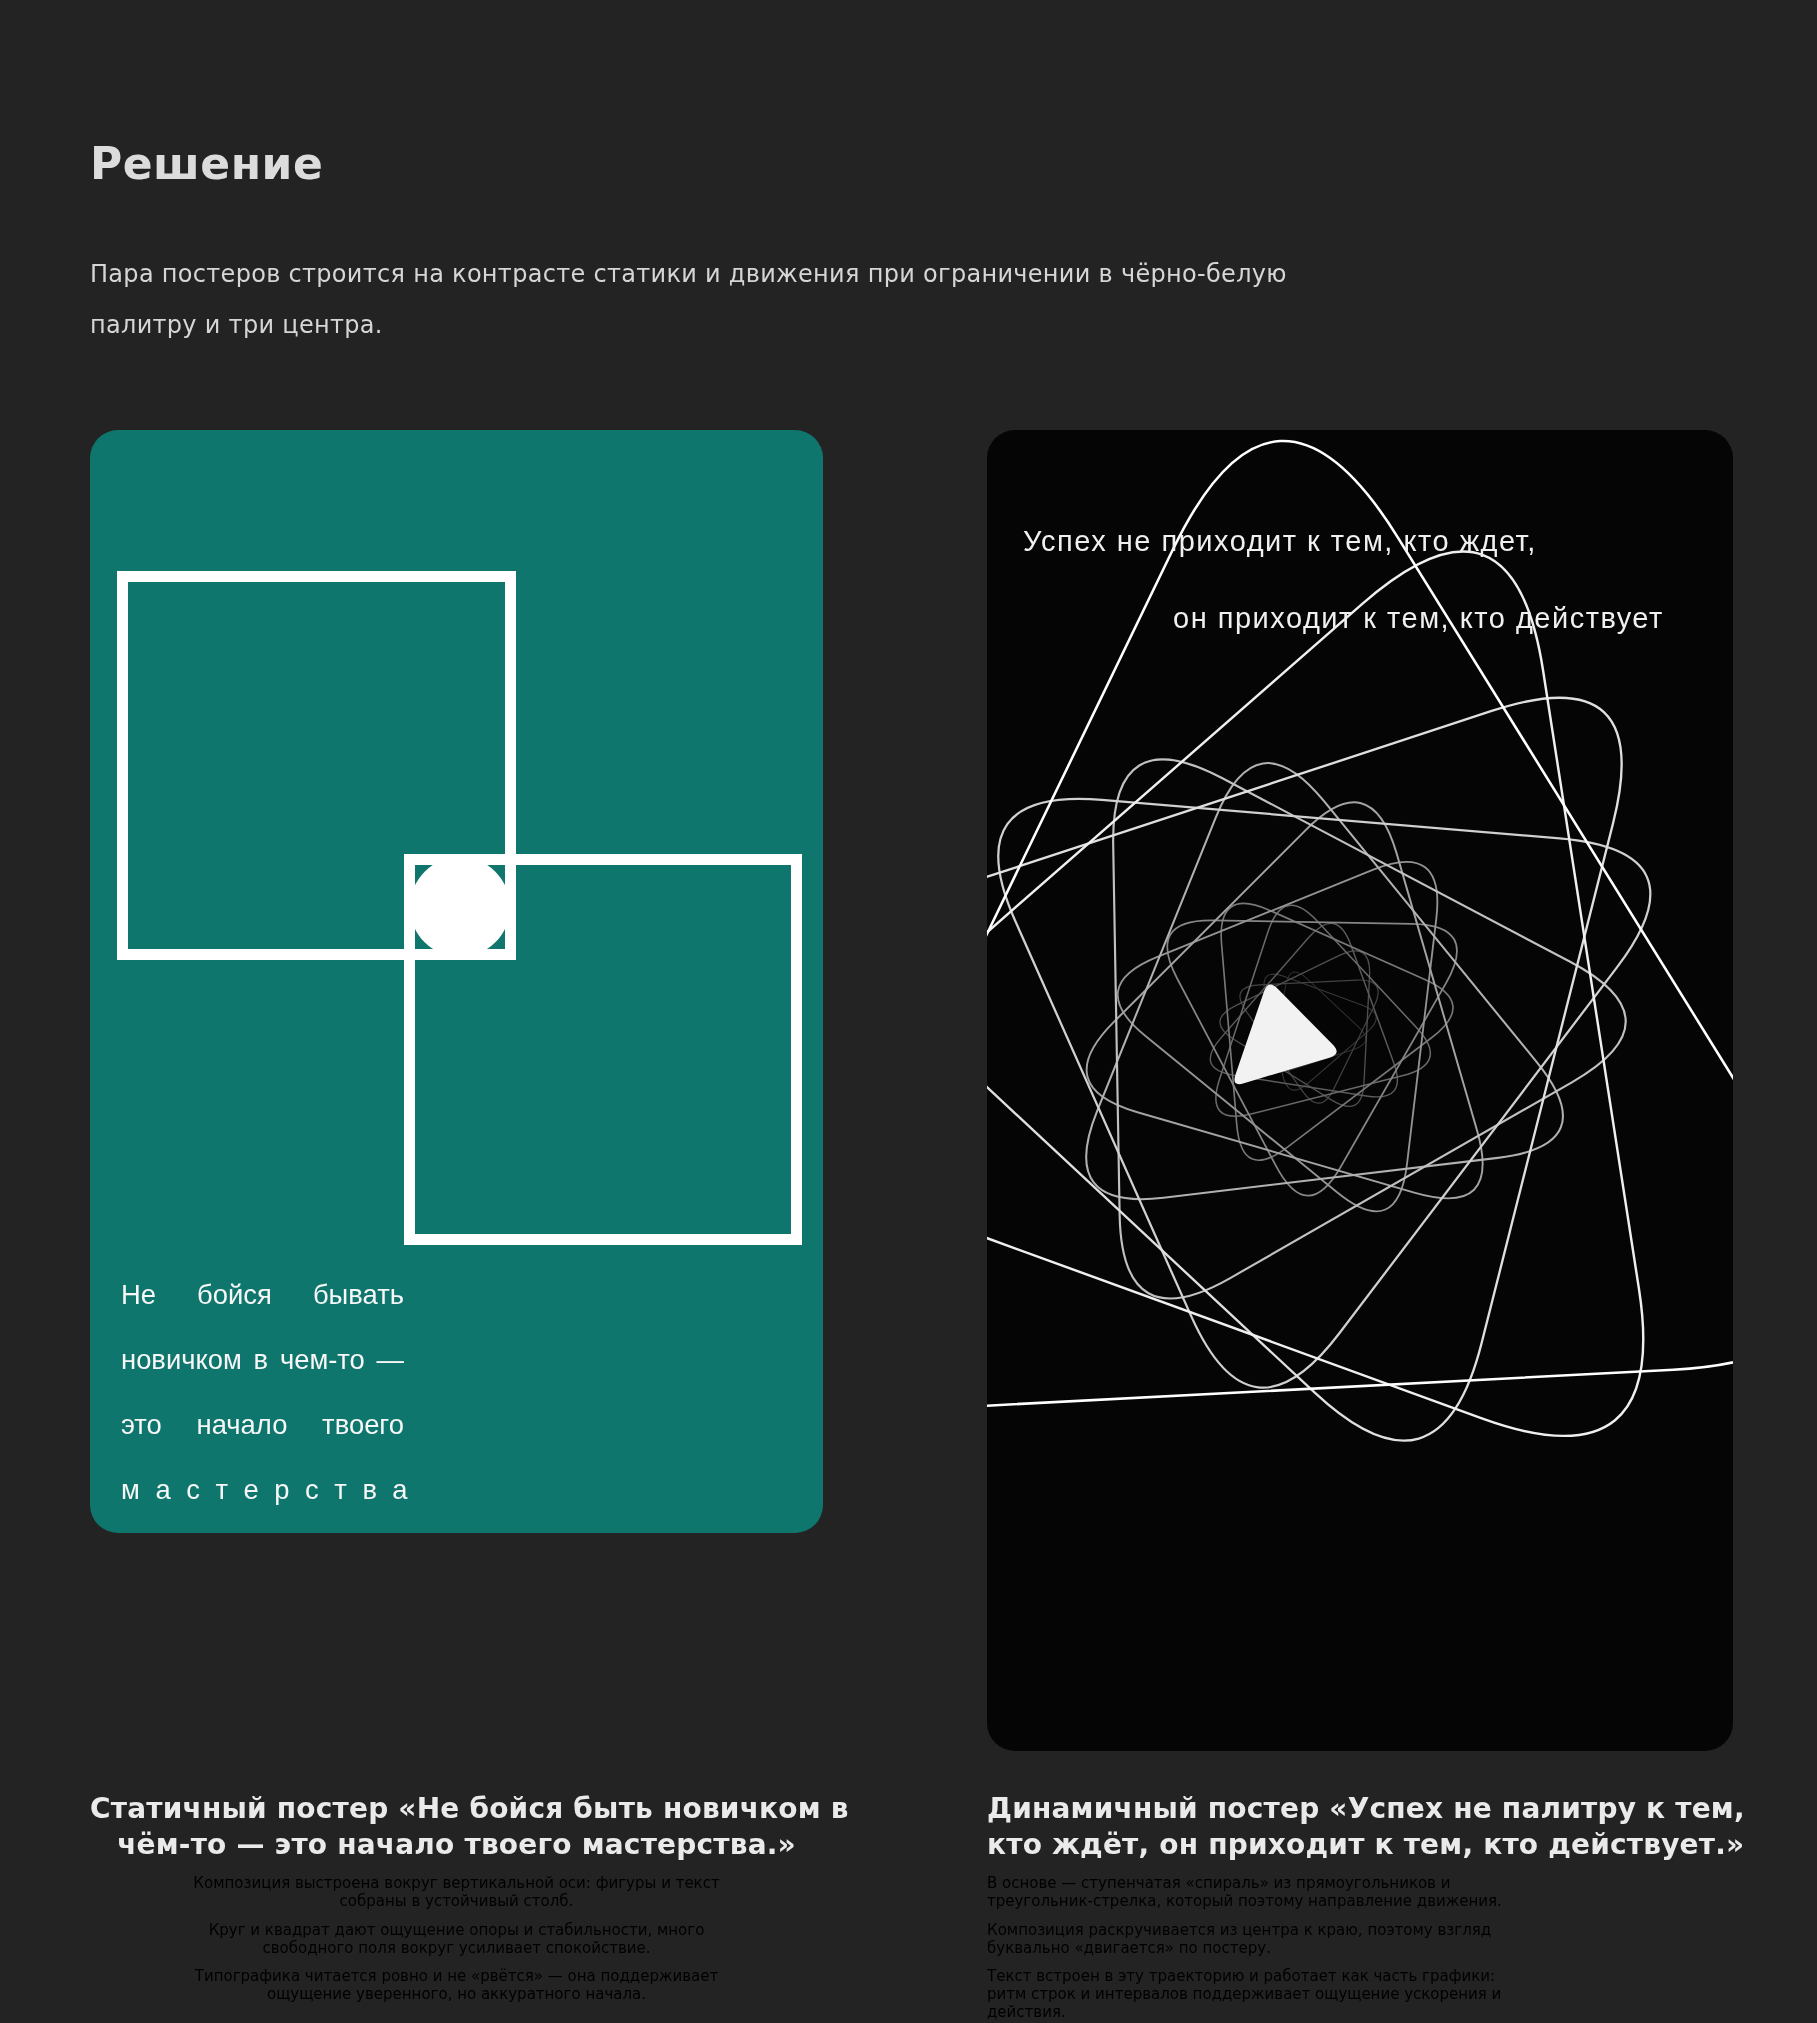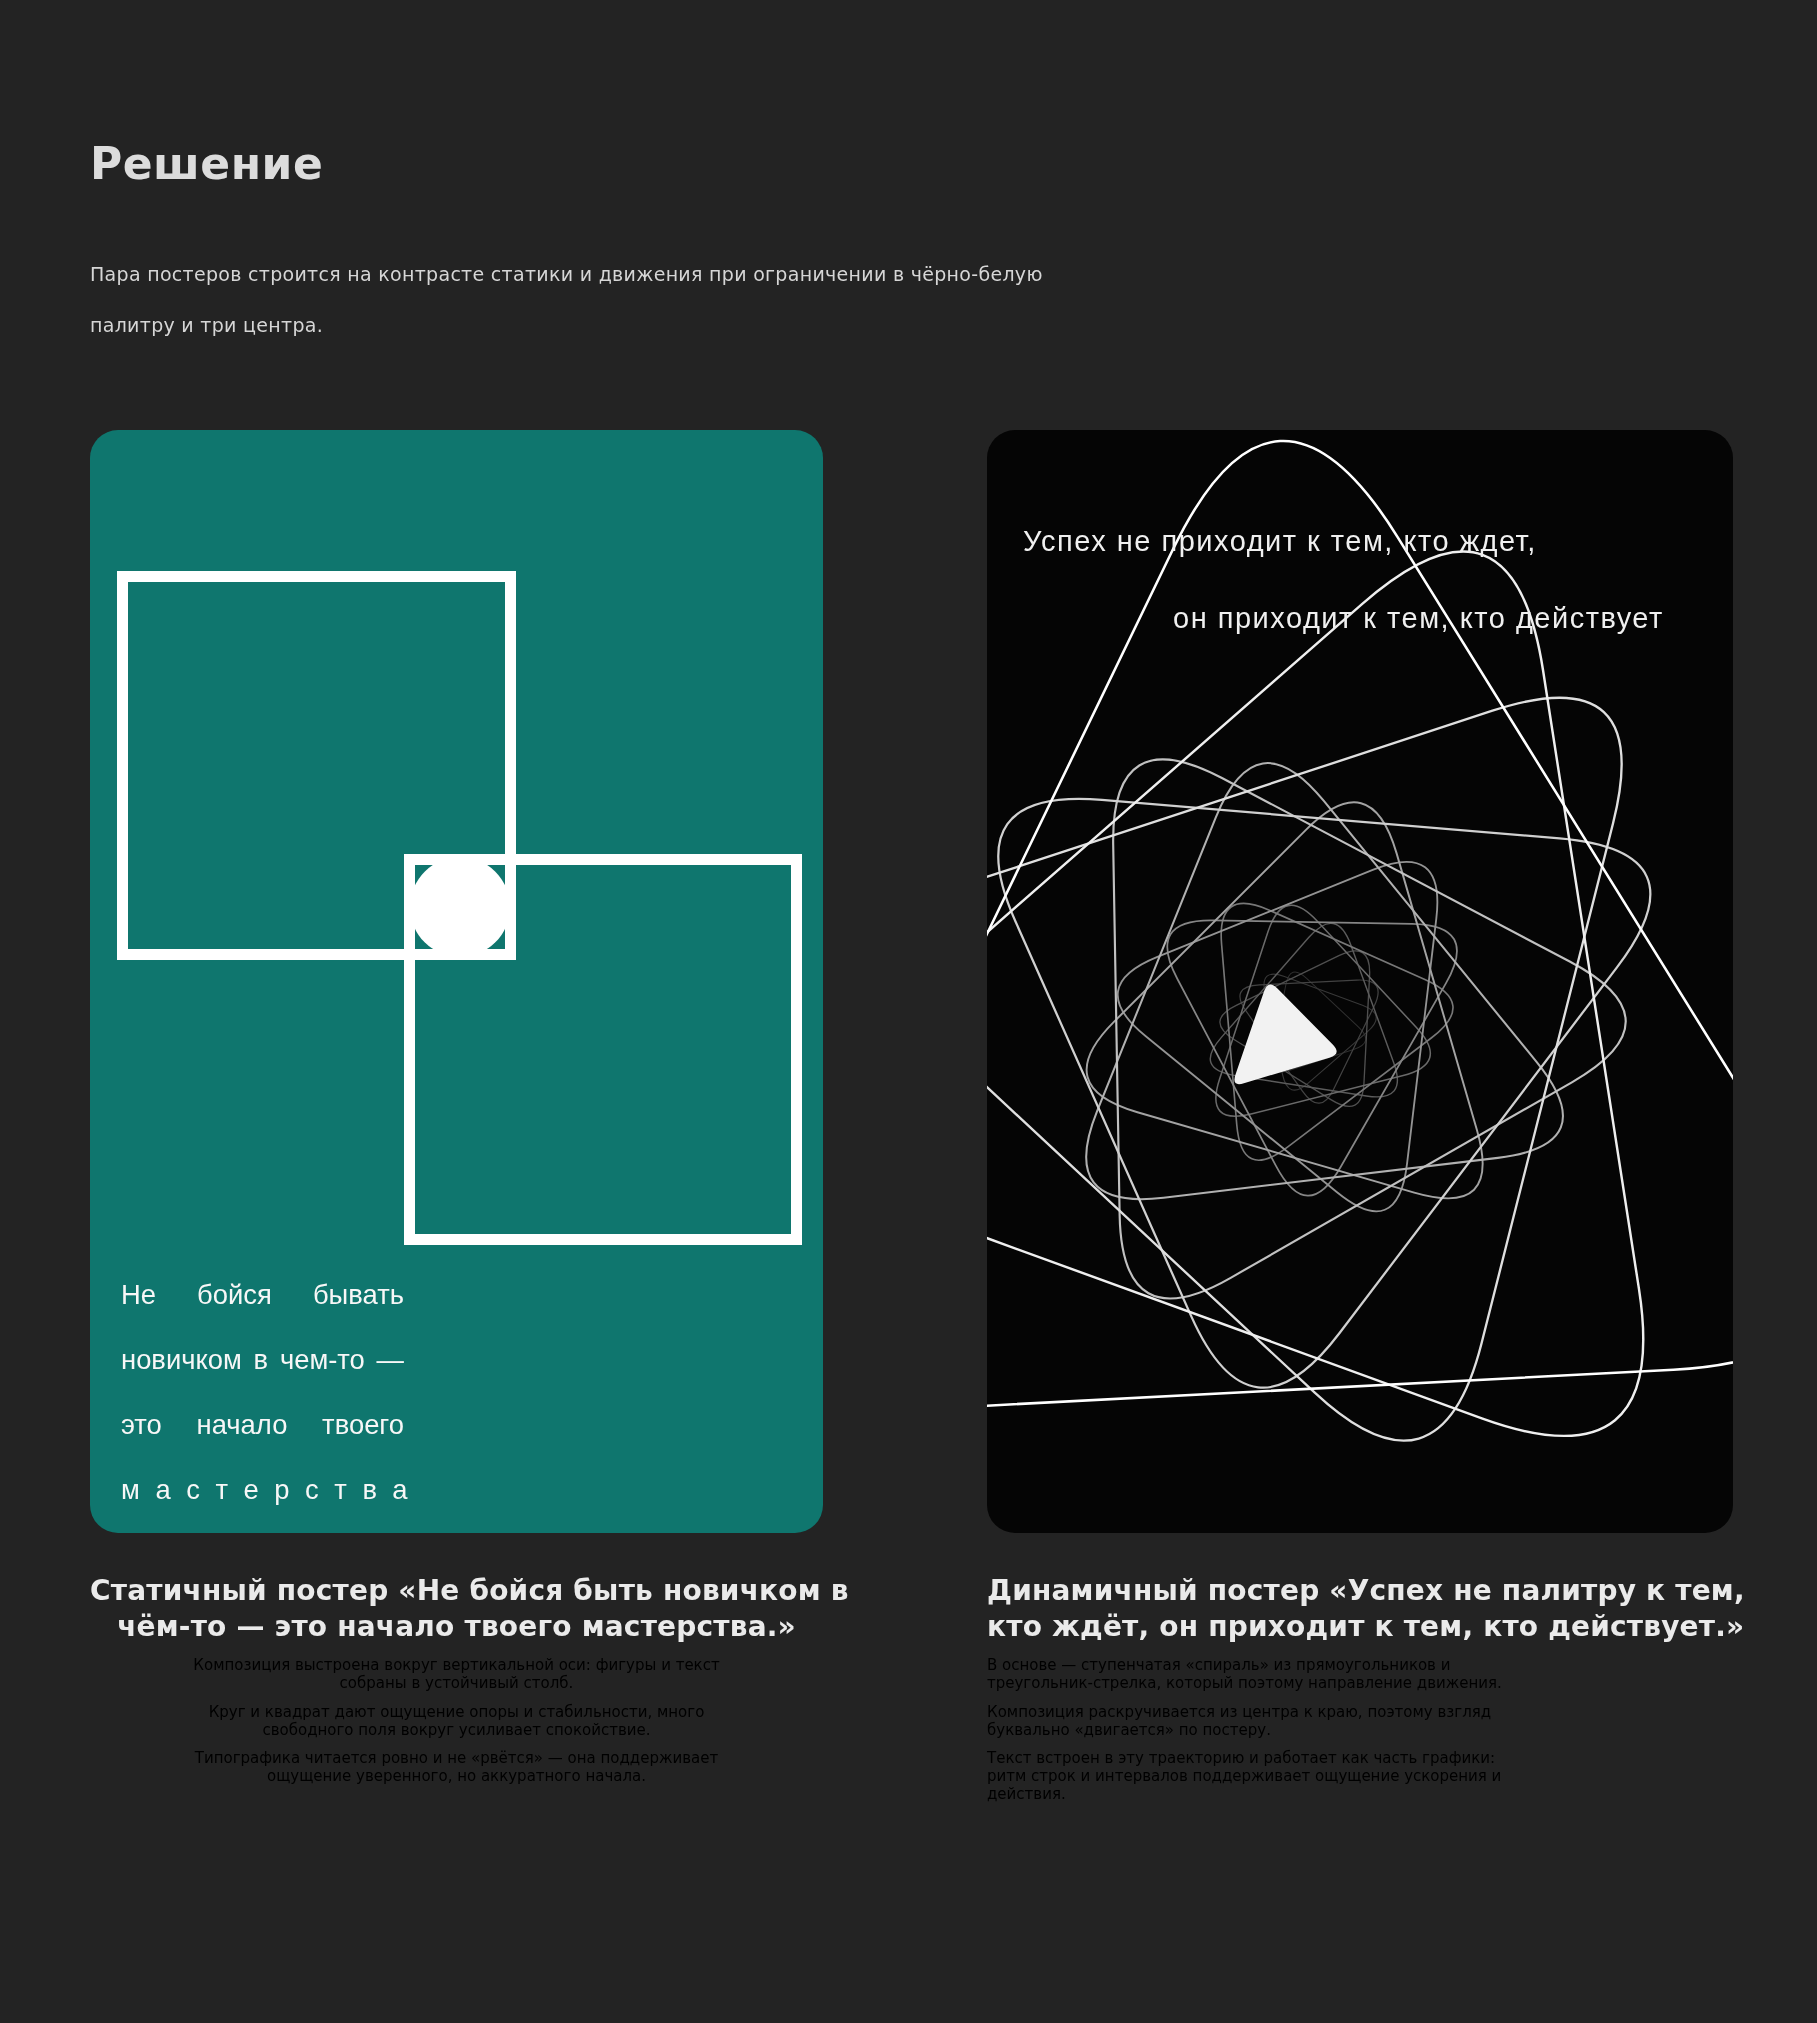--- a/index.html
+++ b/index.html
@@ -17,21 +17,21 @@
     font-size:44px;
     font-weight:700;
     color:#dcdcdc;
     letter-spacing:0.5px;
     line-height:52px;
     margin:0;
   }
   .intro{
     margin-top:59px;
     color:#d6d6d6;
-    font-size:19px;
+    font-size:24px;
     line-height:51px;
     letter-spacing:0.3px;
   }
   .intro div{white-space:nowrap;}
 
   .posters-row{
     display:flex;
     gap:164px;
     margin-top:79px;
   }
@@ -41,21 +41,21 @@
     margin-top:40px;
   }
   .poster{
     position:relative;
     background:#050505;
     border-radius:28px;
     overflow:hidden;
     flex:none;
   }
   .poster-static{width:733px;height:1103px;}
-  .poster-dynamic{width:746px;height:1103px;}
+  .poster-dynamic{width:746px;height:1321px;}
 
   
   .sq{
     position:absolute;
     border:11.4px solid #ffffff;
     box-sizing:border-box;
     background:transparent;
   }
   .sq1{left:27.4px;top:141px;width:399px;height:389px;}
   .sq2{left:314px;top:424px;width:398px;height:391px;}

